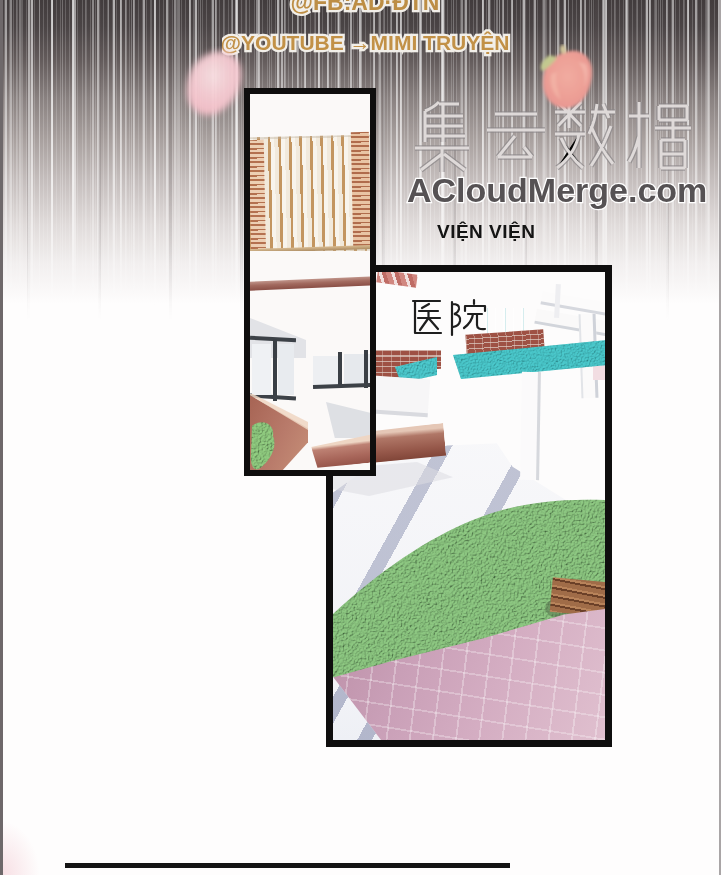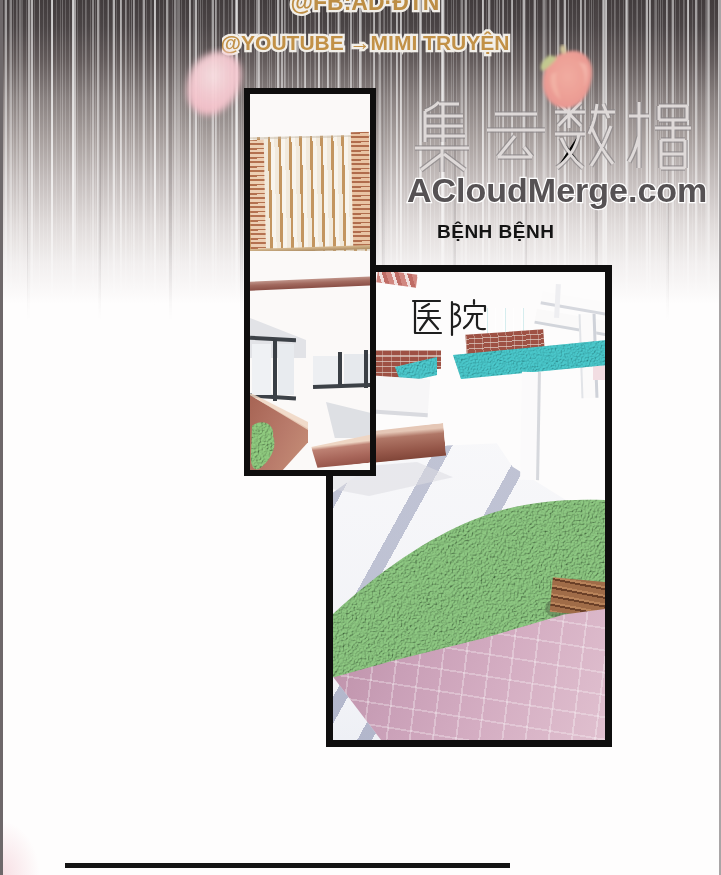--- a/index.html
+++ b/index.html
@@ -88,21 +88,21 @@
     <g filter="url(#blur2)">
       <path d="M32 8 C48 3 60 15 58 32 C56 50 46 63 33 64 C20 65 9 54 9 39 C9 22 17 12 32 8 Z" fill="url(#sb2)"></path>
       <path d="M13 13 C8 17 5 23 8 27 C13 25 18 20 23 14 C19 11 15 11 13 13 Z" fill="#c3c98f"></path>
       <path d="M27 9 C25 5 26 2 29 0 C32 3 33 6 31 10 Z" fill="#d4c79c"></path>
       <path d="M17 30 C15 40 19 50 27 56 C23 46 21 36 23 28 Z" fill="#f4b8ab" opacity=".65"></path>
       <path d="M44 18 C50 24 52 34 50 44 C54 36 55 26 52 20 Z" fill="#f6c0b4" opacity=".6"></path>
     </g>
   </svg>
 
   <div class="abs" style="left:437px;top:221px;font-weight:bold;font-size:19px;
-       color:#141414;letter-spacing:0.5px;">BỆNH BỆNH</div>
+       color:#141414;letter-spacing:0.5px;">VIỆN VIỆN</div>
 
   <div class="abs" id="rpanel" style="left:326px;top:265px;width:272px;height:468px;
        border:7px solid #0f0e0e;background:#fdfcfc;overflow:hidden;">
 
     <div class="abs" style="left:0;top:150px;width:272px;height:320px;
          background:
           repeating-linear-gradient(119deg, rgba(146,152,181,0) 0 29px, rgba(146,152,181,.55) 29px 42px, rgba(146,152,181,0) 42px 74px),
           linear-gradient(180deg,#f8f8fa,#f0f1f6);
          clip-path:polygon(0 22%,30% 4%,55% 0,66% 14%,100% 32%,100% 100%,0 100%);"></div>
 

